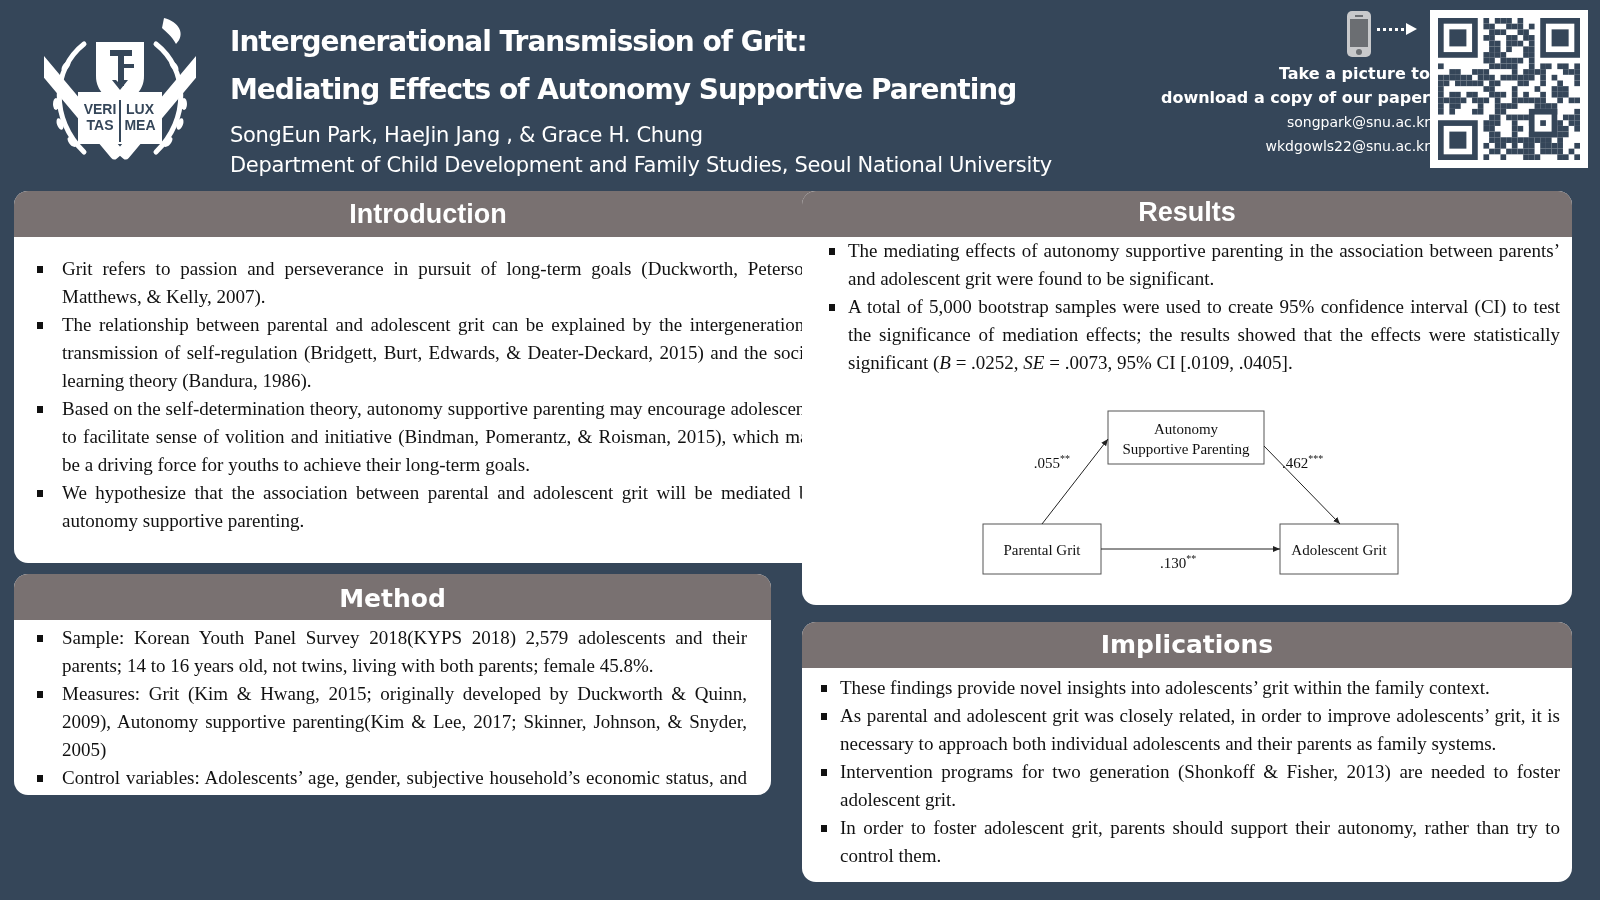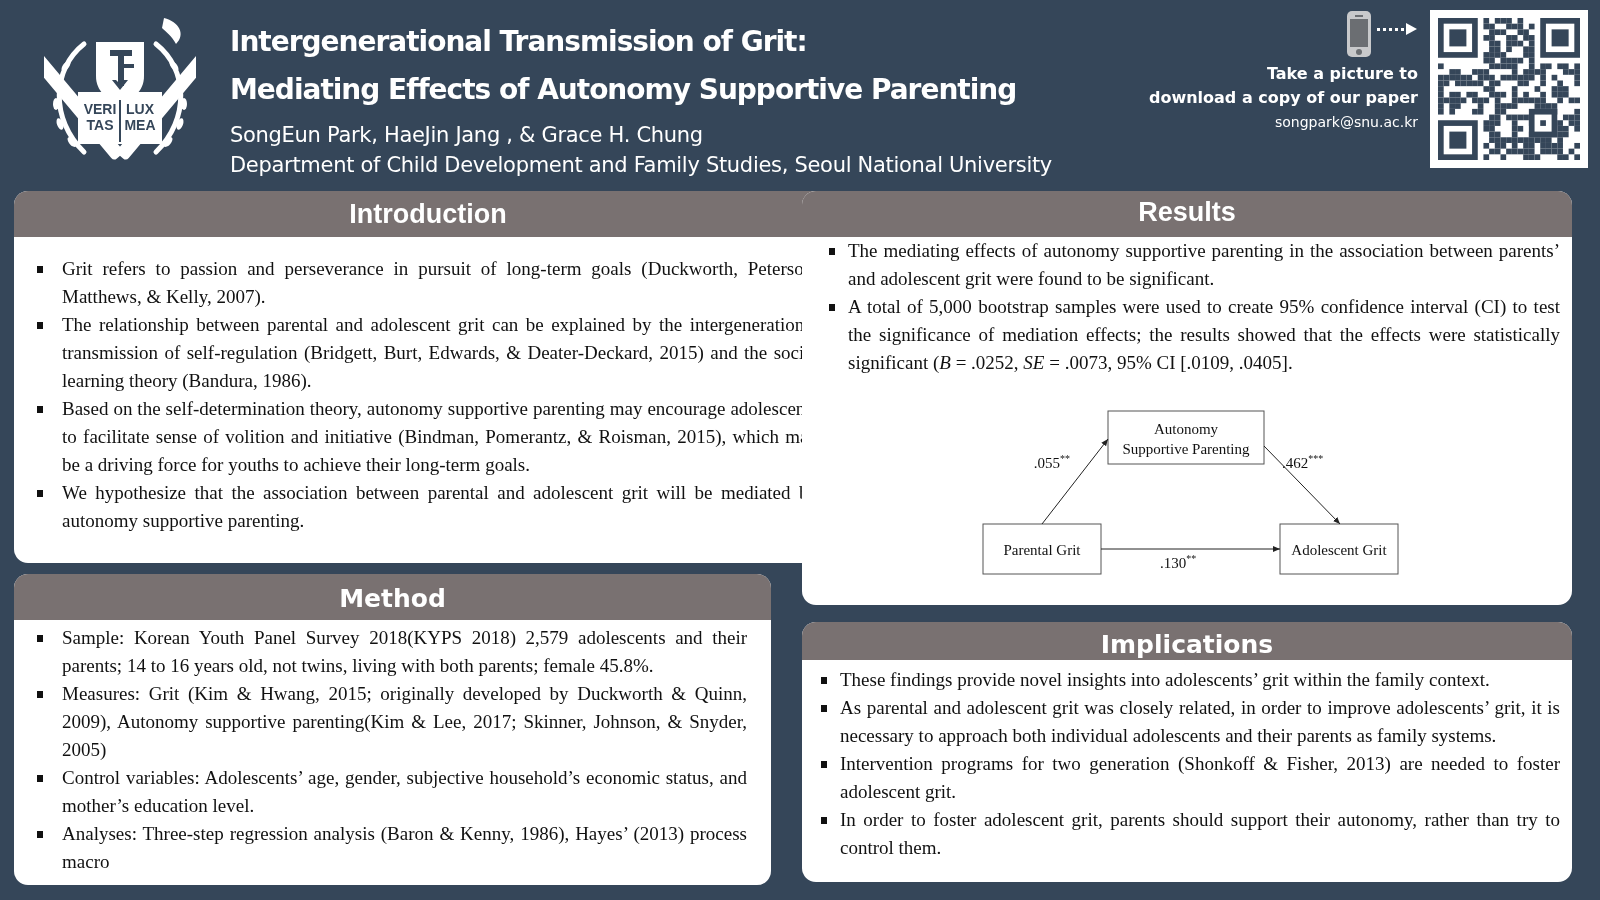--- a/index.html
+++ b/index.html
@@ -7,50 +7,50 @@
     width:1600px; height:900px; overflow:hidden;
     background:#354659;
     font-family:"Liberation Serif", serif;
     position:relative;
   }
   .logo { position:absolute; left:44px; top:14px; width:152px; height:156px; }
   .title-block { position:absolute; left:230px; top:18px; color:#fff; font-family:"DejaVu Sans", sans-serif; }
   .title-line { font-size:28px; font-weight:bold; letter-spacing:-1px; line-height:48px; white-space:nowrap; }
   .authors, .affil { font-size:21px; line-height:30px; white-space:nowrap; letter-spacing:-0.3px; }
   .authors { margin-top:6px; }
-  .qr-text { position:absolute; right:182px; top:62px; text-align:right; color:#fff; font-family:"DejaVu Sans", sans-serif; white-space:nowrap; }
+  .qr-text { position:absolute; right:170px; top:62px; text-align:right; color:#fff; font-family:"DejaVu Sans", sans-serif; white-space:nowrap; }
   .qr-text .bold { font-weight:bold; font-size:16px; line-height:24px; }
   .qr-text .email { font-size:14px; line-height:24px; }
   .phone { position:absolute; left:1347px; top:11px; width:24px; height:46px; background:#c8c9cb; border-radius:5px; }
   .phone .screen { position:absolute; left:3px; top:8px; width:18px; height:28px; background:#6b6e72; }
   .phone .dot { position:absolute; left:9px; top:38px; width:6px; height:6px; border-radius:50%; background:#6b6e72; }
   .phone .spk { position:absolute; left:8px; top:4px; width:8px; height:2px; background:#6b6e72; }
   .arrow-dots { position:absolute; left:1377px; top:21px; width:40px; height:12px; }
   .qr { position:absolute; left:1430px; top:10px; width:158px; height:158px; background:#fff; }
   .qr svg { position:absolute; left:8px; top:8px; }
 
   .panel { position:absolute; background:#fff; border-radius:14px; overflow:hidden; }
   .panel-head { background:#797171; color:#fff; text-align:center; font-family:"Liberation Sans", sans-serif; font-weight:bold; font-size:27px; border-top-left-radius:12px; border-top-right-radius:12px; }
   .panel-head.sans2 { font-family:"DejaVu Sans", sans-serif; font-size:25px; }
   ul.bullets { list-style:none; margin:0; padding:0; }
   ul.bullets li { position:relative; padding-left:34px; font-size:19px; line-height:28px; text-align:justify; color:#111; }
   ul.bullets li::before { content:""; position:absolute; left:9px; top:11px; width:6px; height:7px; background:#111; }
 
   #intro { left:14px; top:191px; width:828px; height:372px; }
   #intro .panel-head { height:46px; line-height:46px; }
   #intro ul { padding:10px 24px 0 14px; margin-top:8px; }
-  #method { left:14px; top:574px; width:757px; height:311px; }
+  #method { left:14px; top:574px; width:757px; height:221px; }
   #method .panel-head { height:46px; line-height:50px; }
   #method ul { padding:0 24px 0 14px; margin-top:4px; }
   #results { left:802px; top:191px; width:770px; height:414px; }
   #results .panel-head { height:46px; line-height:42px; }
   #results ul { padding:0 12px 0 18px; margin-top:0; }
   #results ul li { padding-left:28px; }
   #impl { left:802px; top:622px; width:770px; height:260px; }
-  #impl .panel-head { height:38px; line-height:46px; }
+  #impl .panel-head { height:46px; line-height:46px; }
   #impl ul { padding:0 12px 0 10px; margin-top:6px; }
   #impl ul li { padding-left:28px; }
 
   .diagram { position:absolute; left:140px; top:205px; width:460px; height:200px; }
   .diagram text { font-family:"Liberation Serif", serif; fill:#111; }
   i { font-style:italic; }
 </style>
 </head>
 <body>
 
@@ -114,20 +114,21 @@
         <rect x="18" y="5" width="3" height="3"></rect>
       <rect x="24" y="5" width="3" height="3"></rect>
       <path d="M29 0 L40 6 L29 12 Z"></path>
     </g>
   </svg>
 </div>
 <div class="qr-text">
   <div class="bold">Take a picture to</div>
   <div class="bold">download a copy of our paper</div>
   <div class="email">songpark@snu.ac.kr</div>
+  <div class="email">wkdgowls22@snu.ac.kr</div>
 </div>
 <div class="qr">
   <svg id="qr-svg" width="142" height="142" viewBox="0 0 25 25">
       <rect x="8" y="0" width="1" height="1" fill="#354659"></rect>
       <rect x="10" y="0" width="1" height="1" fill="#354659"></rect>
       <rect x="11" y="0" width="1" height="1" fill="#354659"></rect>
       <rect x="12" y="0" width="1" height="1" fill="#354659"></rect>
       <rect x="14" y="0" width="1" height="1" fill="#354659"></rect>
       <rect x="8" y="1" width="1" height="1" fill="#354659"></rect>
       <rect x="9" y="1" width="1" height="1" fill="#354659"></rect>

